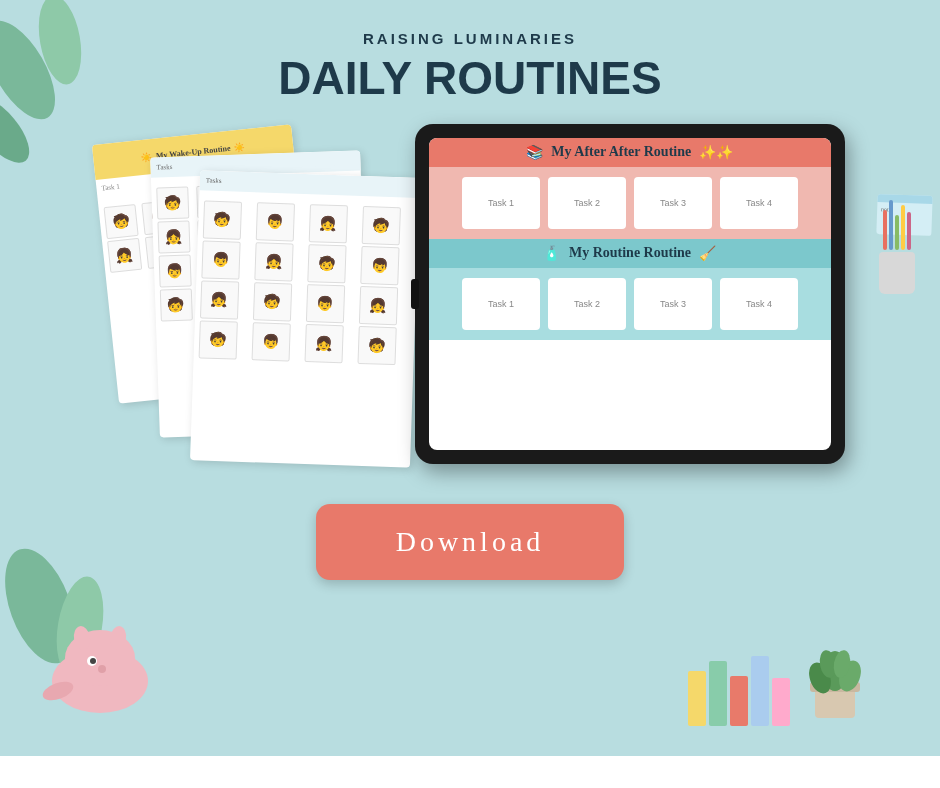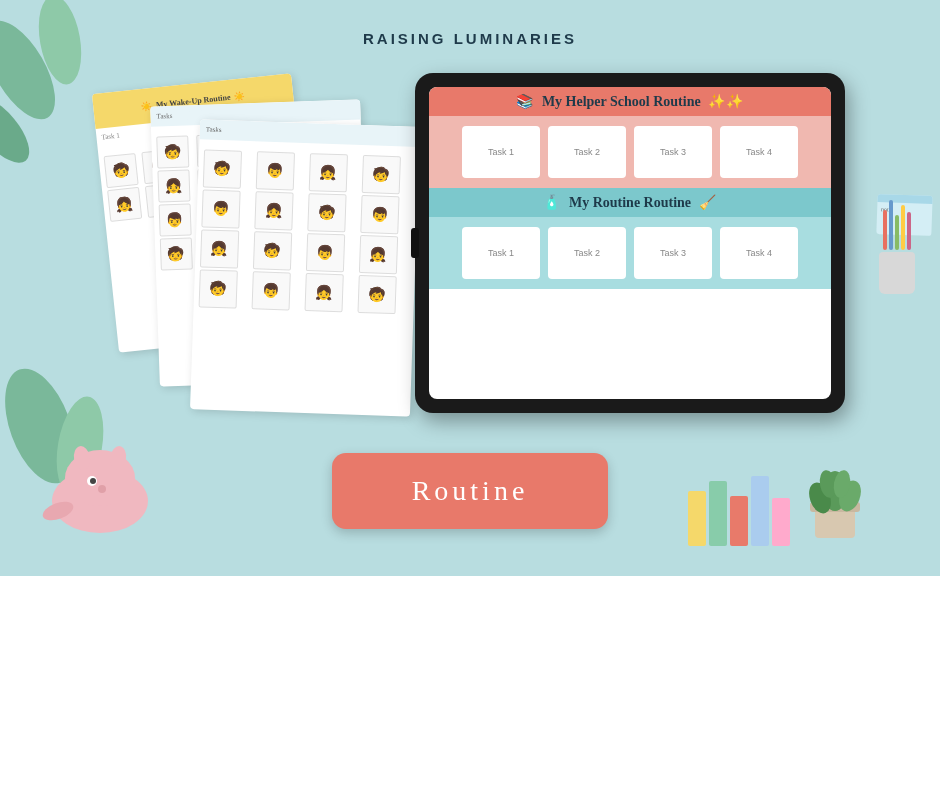--- a/index.html
+++ b/index.html
@@ -6,21 +6,21 @@
 
     body {
       width: 940px;
       height: 788px;
       overflow: hidden;
       font-family: 'Georgia', serif;
     }
 
     .bg {
       width: 940px;
-      height: 576px;
+      height: 756px;
       background: #b8dde0;
       position: relative;
       display: flex;
       flex-direction: column;
       align-items: center;
     }
 
     
     .leaf-top-left {
       position: absolute;
@@ -318,20 +318,21 @@
   <div class="leaf-bottom-left">
     <svg width="140" height="200" viewBox="0 0 140 200">
       <ellipse cx="40" cy="100" rx="30" ry="60" fill="#7ab89a" transform="rotate(-20 40 100)"></ellipse>
       <ellipse cx="80" cy="120" rx="22" ry="50" fill="#8ec9a8" transform="rotate(10 80 120)"></ellipse>
     </svg>
   </div>
 
   <div class="header">
     <div class="subtitle">RAISING LUMINARIES</div>
     <div class="main-title">
+      <div>DAILY ROUTINES</div>
     </div>
   </div>
 
   <div class="content-area">
 
     <div class="papers-stack">
 
       <div class="paper paper-back">
         <div class="paper-header">
           <span>☀️</span>
@@ -411,21 +412,21 @@
 
     <div class="tablet">
 
       <div style="position:absolute; left:-4px; top:50%; transform:translateY(-50%); width:8px; height:30px; background:#111; border-radius:3px;"></div>
 
       <div class="tablet-screen">
 
         <div class="after-school-bg">
           <div class="routine-header">
             <span>📚</span>
-            <span>My Helper School Routine</span>
+            <span>My After After Routine</span>
             <span style="color:#f5d86a;">✨✨</span>
           </div>
         </div>
         <div class="after-school-tasks">
           <div class="tasks-row">
             <div class="task-box">Task 1</div>
             <div class="task-box">Task 2</div>
             <div class="task-box">Task 3</div>
             <div class="task-box">Task 4</div>
           </div>
@@ -461,21 +462,21 @@
       <div style="width:4px;height:40px;background:#e87060;border-radius:2px;"></div>
       <div style="width:4px;height:50px;background:#6699cc;border-radius:2px;"></div>
       <div style="width:4px;height:35px;background:#88bb66;border-radius:2px;"></div>
       <div style="width:4px;height:45px;background:#ffcc44;border-radius:2px;"></div>
       <div style="width:4px;height:38px;background:#cc6688;border-radius:2px;"></div>
     </div>
     <div style="width:36px;height:42px;background:#d8d8d8;border-radius:4px 4px 6px 6px;margin:0 auto;"></div>
   </div>
 
   <div class="download-section">
-    <button class="download-btn">Routine</button>
+    <button class="download-btn">Download</button>
   </div>
 
   <div class="whale">
     <svg width="120" height="100" viewBox="0 0 120 100">
 
       <ellipse cx="60" cy="65" rx="48" ry="32" fill="#f0b8c0"></ellipse>
 
       <ellipse cx="60" cy="42" rx="35" ry="28" fill="#f0b8c0"></ellipse>
 
       <ellipse cx="42" cy="22" rx="8" ry="12" fill="#f0b8c0" transform="rotate(-10 42 22)"></ellipse>

